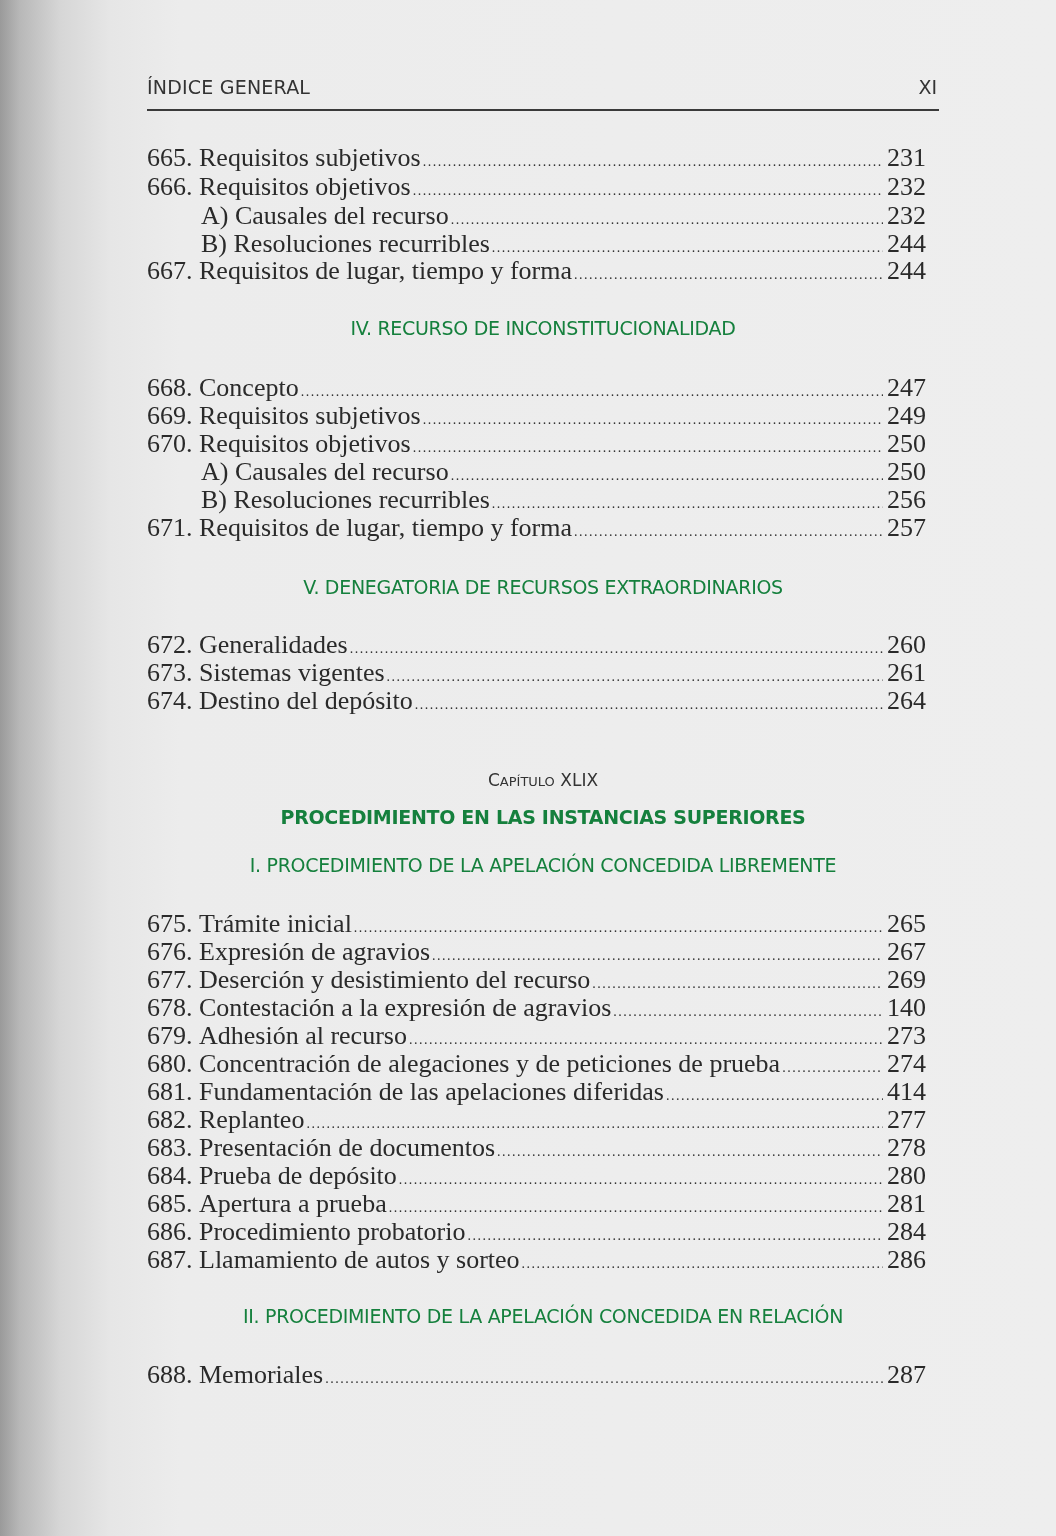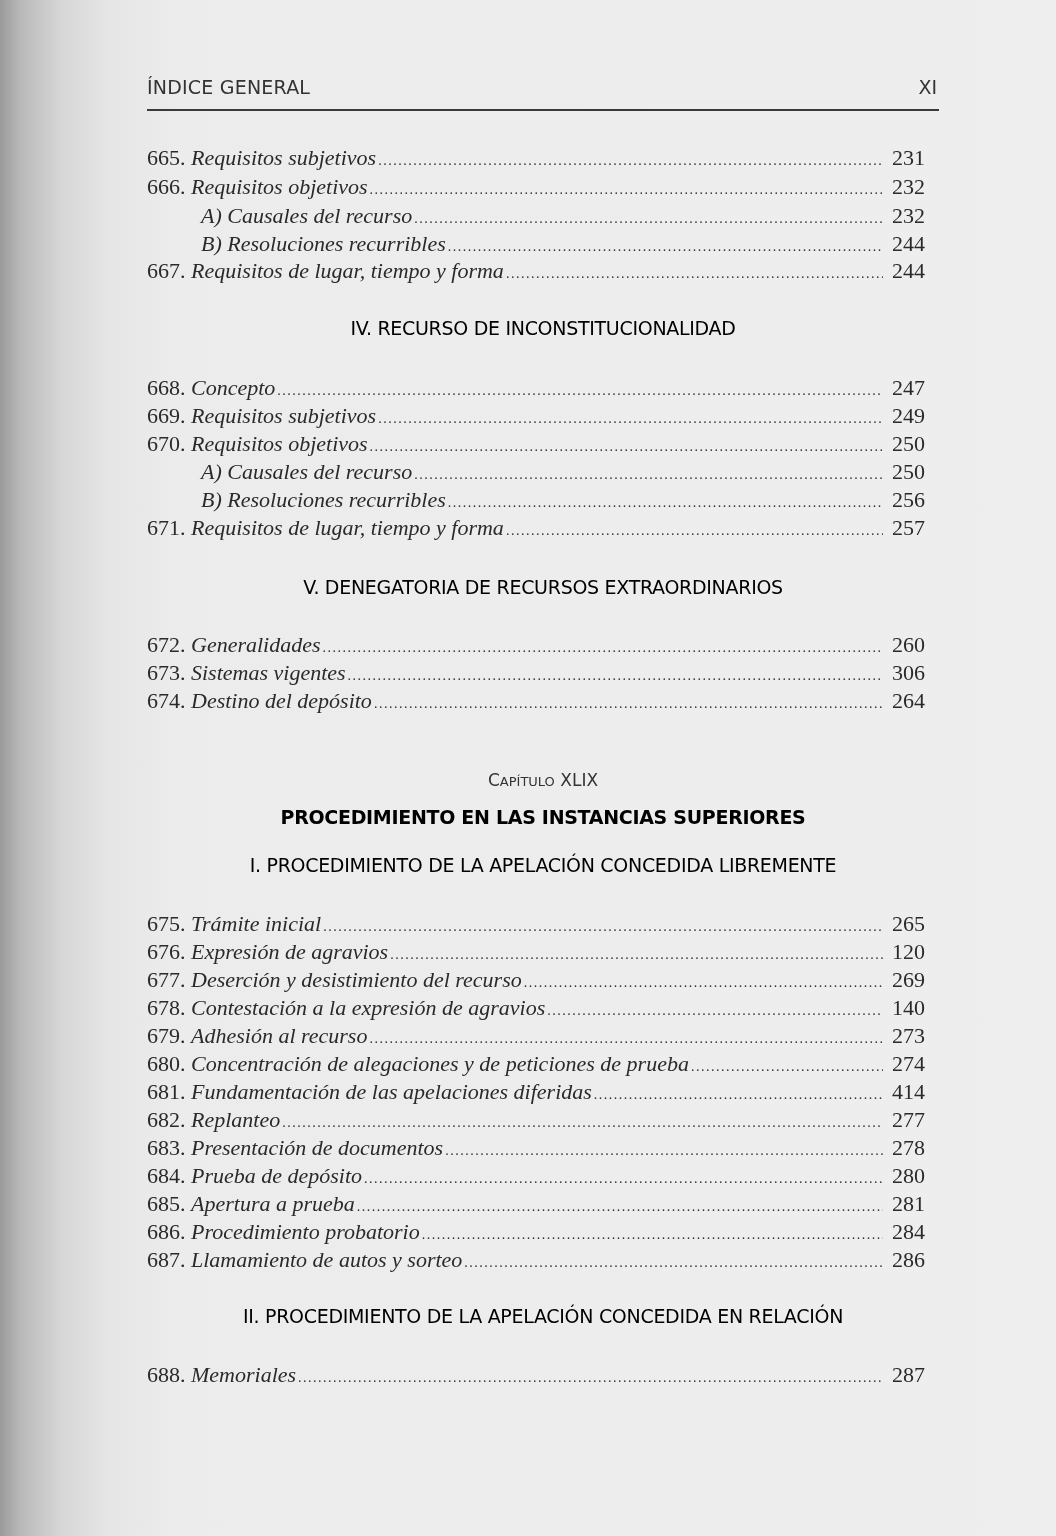--- a/index.html
+++ b/index.html
@@ -12,38 +12,38 @@
   .header {
     position:absolute; left:147px; top:60px; width:790px; height:36px;
     font-family:"DejaVu Sans", sans-serif; font-size:19px; color:#333;
   }
   .header .title { position:absolute; left:0; top:4px; letter-spacing:0.2px; }
   .header .pno { position:absolute; right:0; top:4px; }
   .rule { position:absolute; left:147px; top:97px; width:792px; height:2px; background:#3a3a3a; }
 
   .entry {
     position:absolute; left:147px; width:792px; height:26px;
-    font-family:"Liberation Serif", serif; font-size:22px; line-height:26px;
+    font-family:"Liberation Serif", serif; font-size:26px; line-height:26px;
     display:flex; align-items:baseline; white-space:nowrap;
   }
   .entry .num { flex:none; }
-  .entry .txt { flex:none;font-style:italic; }
+  .entry .txt { flex:none; }
   .entry .dots {
     flex:1 1 auto; overflow:hidden; margin:0 4px 0 2px;
     font-size:14px; letter-spacing:1.5px; color:#333;
   }
   .entry .dots::before {
     content:"........................................................................................................................................................................................................................................";
   }
   .entry .pg { flex:none; width:38px; text-align:right; margin-right:14px; }
   .entry.sub .num { width:54px; }
 
   .heading {
     position:absolute; left:147px; width:792px; text-align:center;
-    font-family:"DejaVu Sans", sans-serif; font-size:19px; color:#000000; letter-spacing:-0.3px;
+    font-family:"DejaVu Sans", sans-serif; font-size:19px; color:#15803d; letter-spacing:-0.3px;
   }
   .heading.bold { font-weight:bold; }
   .chapter {
     position:absolute; left:147px; width:792px; text-align:center;
     font-family:"DejaVu Sans", sans-serif; font-size:17px; color:#333;
   }
   .chapter .sc { font-size:13px; }
   .chapter .sc-cap { font-size:17px; }
 </style>
 </head>
@@ -103,34 +103,34 @@
   </div>
   <div class="entry" style="top:503px">
     <span class="num">671.</span>&nbsp;<span class="txt">Requisitos de lugar, tiempo y forma</span><span class="dots"></span><span class="pg">257</span>
   </div>
 
   <div class="heading" style="top:564px">V. DENEGATORIA DE RECURSOS EXTRAORDINARIOS</div>
   <div class="entry" style="top:620px">
     <span class="num">672.</span>&nbsp;<span class="txt">Generalidades</span><span class="dots"></span><span class="pg">260</span>
   </div>
   <div class="entry" style="top:648px">
-    <span class="num">673.</span>&nbsp;<span class="txt">Sistemas vigentes</span><span class="dots"></span><span class="pg">306</span>
+    <span class="num">673.</span>&nbsp;<span class="txt">Sistemas vigentes</span><span class="dots"></span><span class="pg">261</span>
   </div>
   <div class="entry" style="top:676px">
     <span class="num">674.</span>&nbsp;<span class="txt">Destino del depósito</span><span class="dots"></span><span class="pg">264</span>
   </div>
 
   <div class="chapter" style="top:758px">
     <span class="sc-cap">C</span><span class="sc">APÍTULO</span>&nbsp;<span>XLIX</span>
   </div>
   <div class="heading bold" style="top:794px">PROCEDIMIENTO EN LAS INSTANCIAS SUPERIORES</div>
   <div class="heading" style="top:842px">I. PROCEDIMIENTO DE LA APELACIÓN CONCEDIDA LIBREMENTE</div>
 
   <div class="entry" style="top:899px"><span class="num">675.</span>&nbsp;<span class="txt">Trámite inicial</span><span class="dots"></span><span class="pg">265</span></div>
-  <div class="entry" style="top:927px"><span class="num">676.</span>&nbsp;<span class="txt">Expresión de agravios</span><span class="dots"></span><span class="pg">120</span></div>
+  <div class="entry" style="top:927px"><span class="num">676.</span>&nbsp;<span class="txt">Expresión de agravios</span><span class="dots"></span><span class="pg">267</span></div>
   <div class="entry" style="top:955px"><span class="num">677.</span>&nbsp;<span class="txt">Deserción y desistimiento del recurso</span><span class="dots"></span><span class="pg">269</span></div>
   <div class="entry" style="top:983px"><span class="num">678.</span>&nbsp;<span class="txt">Contestación a la expresión de agravios</span><span class="dots"></span><span class="pg">140</span></div>
   <div class="entry" style="top:1011px"><span class="num">679.</span>&nbsp;<span class="txt">Adhesión al recurso</span><span class="dots"></span><span class="pg">273</span></div>
   <div class="entry" style="top:1039px"><span class="num">680.</span>&nbsp;<span class="txt">Concentración de alegaciones y de peticiones de prueba</span><span class="dots"></span><span class="pg">274</span></div>
   <div class="entry" style="top:1067px"><span class="num">681.</span>&nbsp;<span class="txt">Fundamentación de las apelaciones diferidas</span><span class="dots"></span><span class="pg">414</span></div>
   <div class="entry" style="top:1095px"><span class="num">682.</span>&nbsp;<span class="txt">Replanteo</span><span class="dots"></span><span class="pg">277</span></div>
   <div class="entry" style="top:1123px"><span class="num">683.</span>&nbsp;<span class="txt">Presentación de documentos</span><span class="dots"></span><span class="pg">278</span></div>
   <div class="entry" style="top:1151px"><span class="num">684.</span>&nbsp;<span class="txt">Prueba de depósito</span><span class="dots"></span><span class="pg">280</span></div>
   <div class="entry" style="top:1179px"><span class="num">685.</span>&nbsp;<span class="txt">Apertura a prueba</span><span class="dots"></span><span class="pg">281</span></div>
   <div class="entry" style="top:1207px"><span class="num">686.</span>&nbsp;<span class="txt">Procedimiento probatorio</span><span class="dots"></span><span class="pg">284</span></div>

